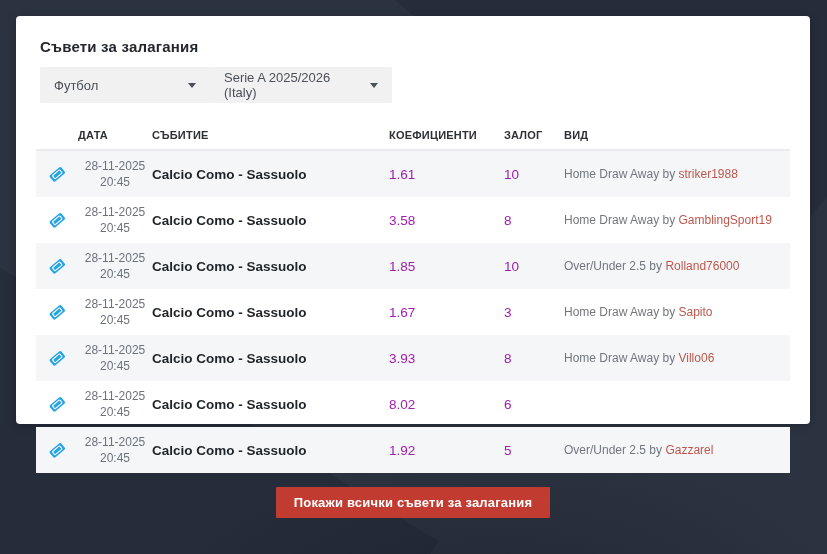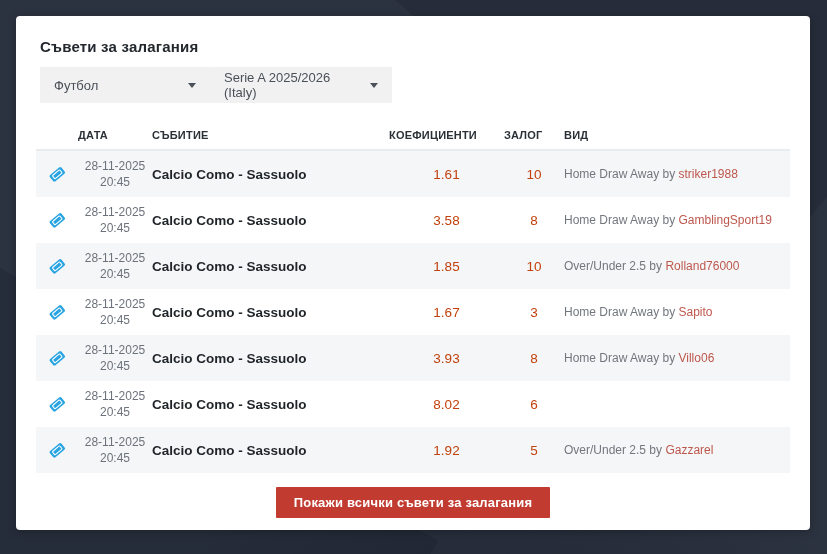--- a/index.html
+++ b/index.html
@@ -8,21 +8,21 @@
     background:#2c3340;
     font-family:"Liberation Sans","DejaVu Sans",sans-serif;
   }
   
   .bg-shape{position:absolute;pointer-events:none;}
   .bg-shape.tr{width:460px;height:460px;top:-260px;right:-120px;background:rgba(17,23,33,.22);transform:rotate(40deg);}
   .bg-shape.bl{width:520px;height:520px;bottom:-330px;left:-180px;background:rgba(17,23,33,.20);transform:rotate(32deg);}
   .bg-shape.bc{width:760px;height:420px;bottom:-300px;left:120px;border-radius:50%;background:radial-gradient(ellipse at center,rgba(14,20,30,.38) 0%,rgba(14,20,30,0) 68%);}
 
   .card{
-    position:absolute;left:16px;top:16px;width:794px;height:514px;
+    position:absolute;left:16px;top:16px;width:794px;height:408px;
     background:#ffffff;border-radius:4px;box-sizing:border-box;
     padding:22px 20px 0 20px;
     box-shadow:0 2px 8px rgba(0,0,0,.25);
   }
   .card-title{
     margin:0 0 12px 4px;font-size:15px;font-weight:bold;color:#23282e;letter-spacing:.2px;
   }
   .filters{display:flex;margin-left:4px;}
   .dropdown{
     height:36px;background:#f1f1f2;display:flex;align-items:center;justify-content:space-between;
@@ -41,21 +41,21 @@
   }
   .thead{
     height:28px;border-bottom:2px solid #e9ecef;
     font-size:11px;font-weight:bold;color:#2b3137;letter-spacing:.2px;
   }
   .trow{height:46px;font-size:13.5px;}
   .trow.striped{background:#f5f6f8;}
   .cell-icon{display:flex;align-items:center;justify-content:center;}
   .cell-date{font-size:12px;color:#6c727b;line-height:1.35;text-align:center;}
   .cell-event{font-weight:bold;color:#1f2428;font-size:13.5px;}
-  .cell-odds,.cell-stake{color:#c2410c;text-align:center;}
+  .cell-odds,.cell-stake{color:#a21caf;}
   .cell-type{font-size:12px;color:#72777e;white-space:nowrap;overflow:hidden;}
   .tipster-link{color:#bd574c;text-decoration:none;cursor:pointer;}
 
   .btn-wrap{text-align:center;margin-top:14px;}
   .show-all-btn{
     display:inline-block;background:#c23b30;color:#ffffff;font-weight:bold;font-size:13px;
     font-family:"Liberation Sans","DejaVu Sans",sans-serif;
     padding:8px 18px;border:none;border-radius:1px;cursor:pointer;letter-spacing:.2px;
   }
   .ticket-svg{display:block;}

